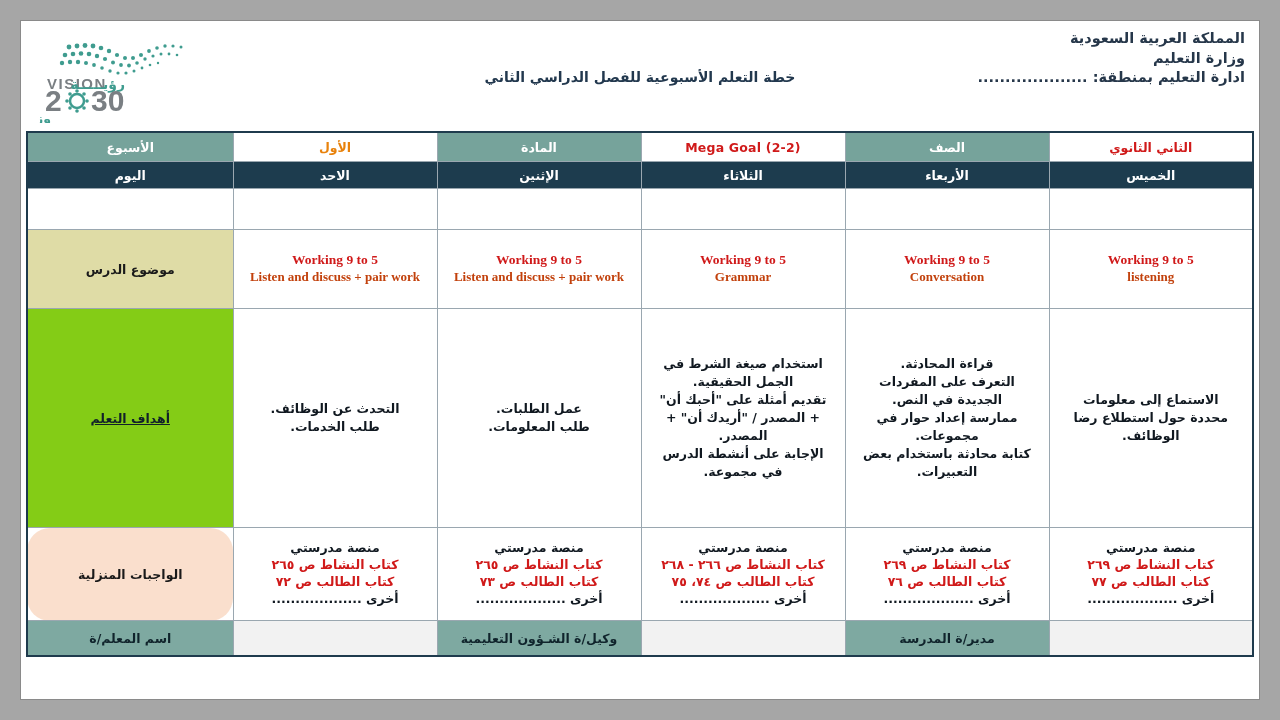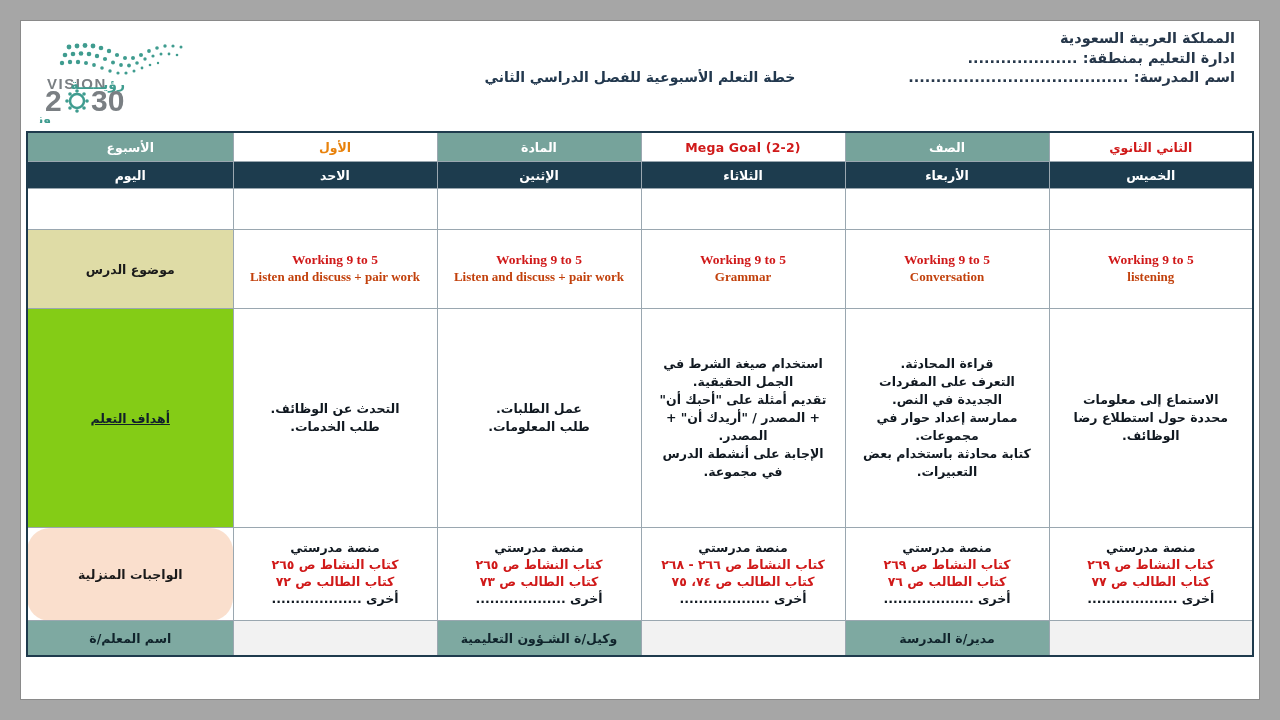--- a/index.html
+++ b/index.html
@@ -37,21 +37,21 @@
   }
 
   
   .header {
     position: relative;
     height: 110px;
     background: #ffffff;
   }
   .hdr-right {
     position: absolute;
-    right: 24px;
+    right: 14px;
     top: 8px;
     text-align: right;
     color: #26374a;
     font-weight: bold;
     font-size: 14.5px;
     line-height: 1.35;
     direction: rtl;
   }
   .hdr-right div { white-space: nowrap; }
 
@@ -247,22 +247,22 @@
               <circle cx="-7" cy="7" r="1.8"></circle>
             <circle cx="-10" cy="0" r="1.8"></circle>
               <circle cx="-7" cy="-7" r="1.8"></circle>
           </g>
           <text x="12" y="86" font-family="'DejaVu Sans',sans-serif" font-size="12.5" font-weight="bold" fill="#3f9c8f" direction="rtl">وزارة التـعـلـيم</text>
         </svg>
       </div>
 
       <div class="hdr-right">
         <div>المملكة العربية السعودية</div>
+        <div>وزارة التعليم</div>
         <div>ادارة التعليم بمنطقة: ....................</div>
-        <div>اسم المدرسة: ........................................</div>
       </div>
 
       <div class="hdr-title">خطة التعلم الأسبوعية للفصل الدراسي الثاني</div>
     </div>
 
     <table class="plan">
       <colgroup>
         <col class="c-day">
           <col class="c-day">
           <col class="c-day">

